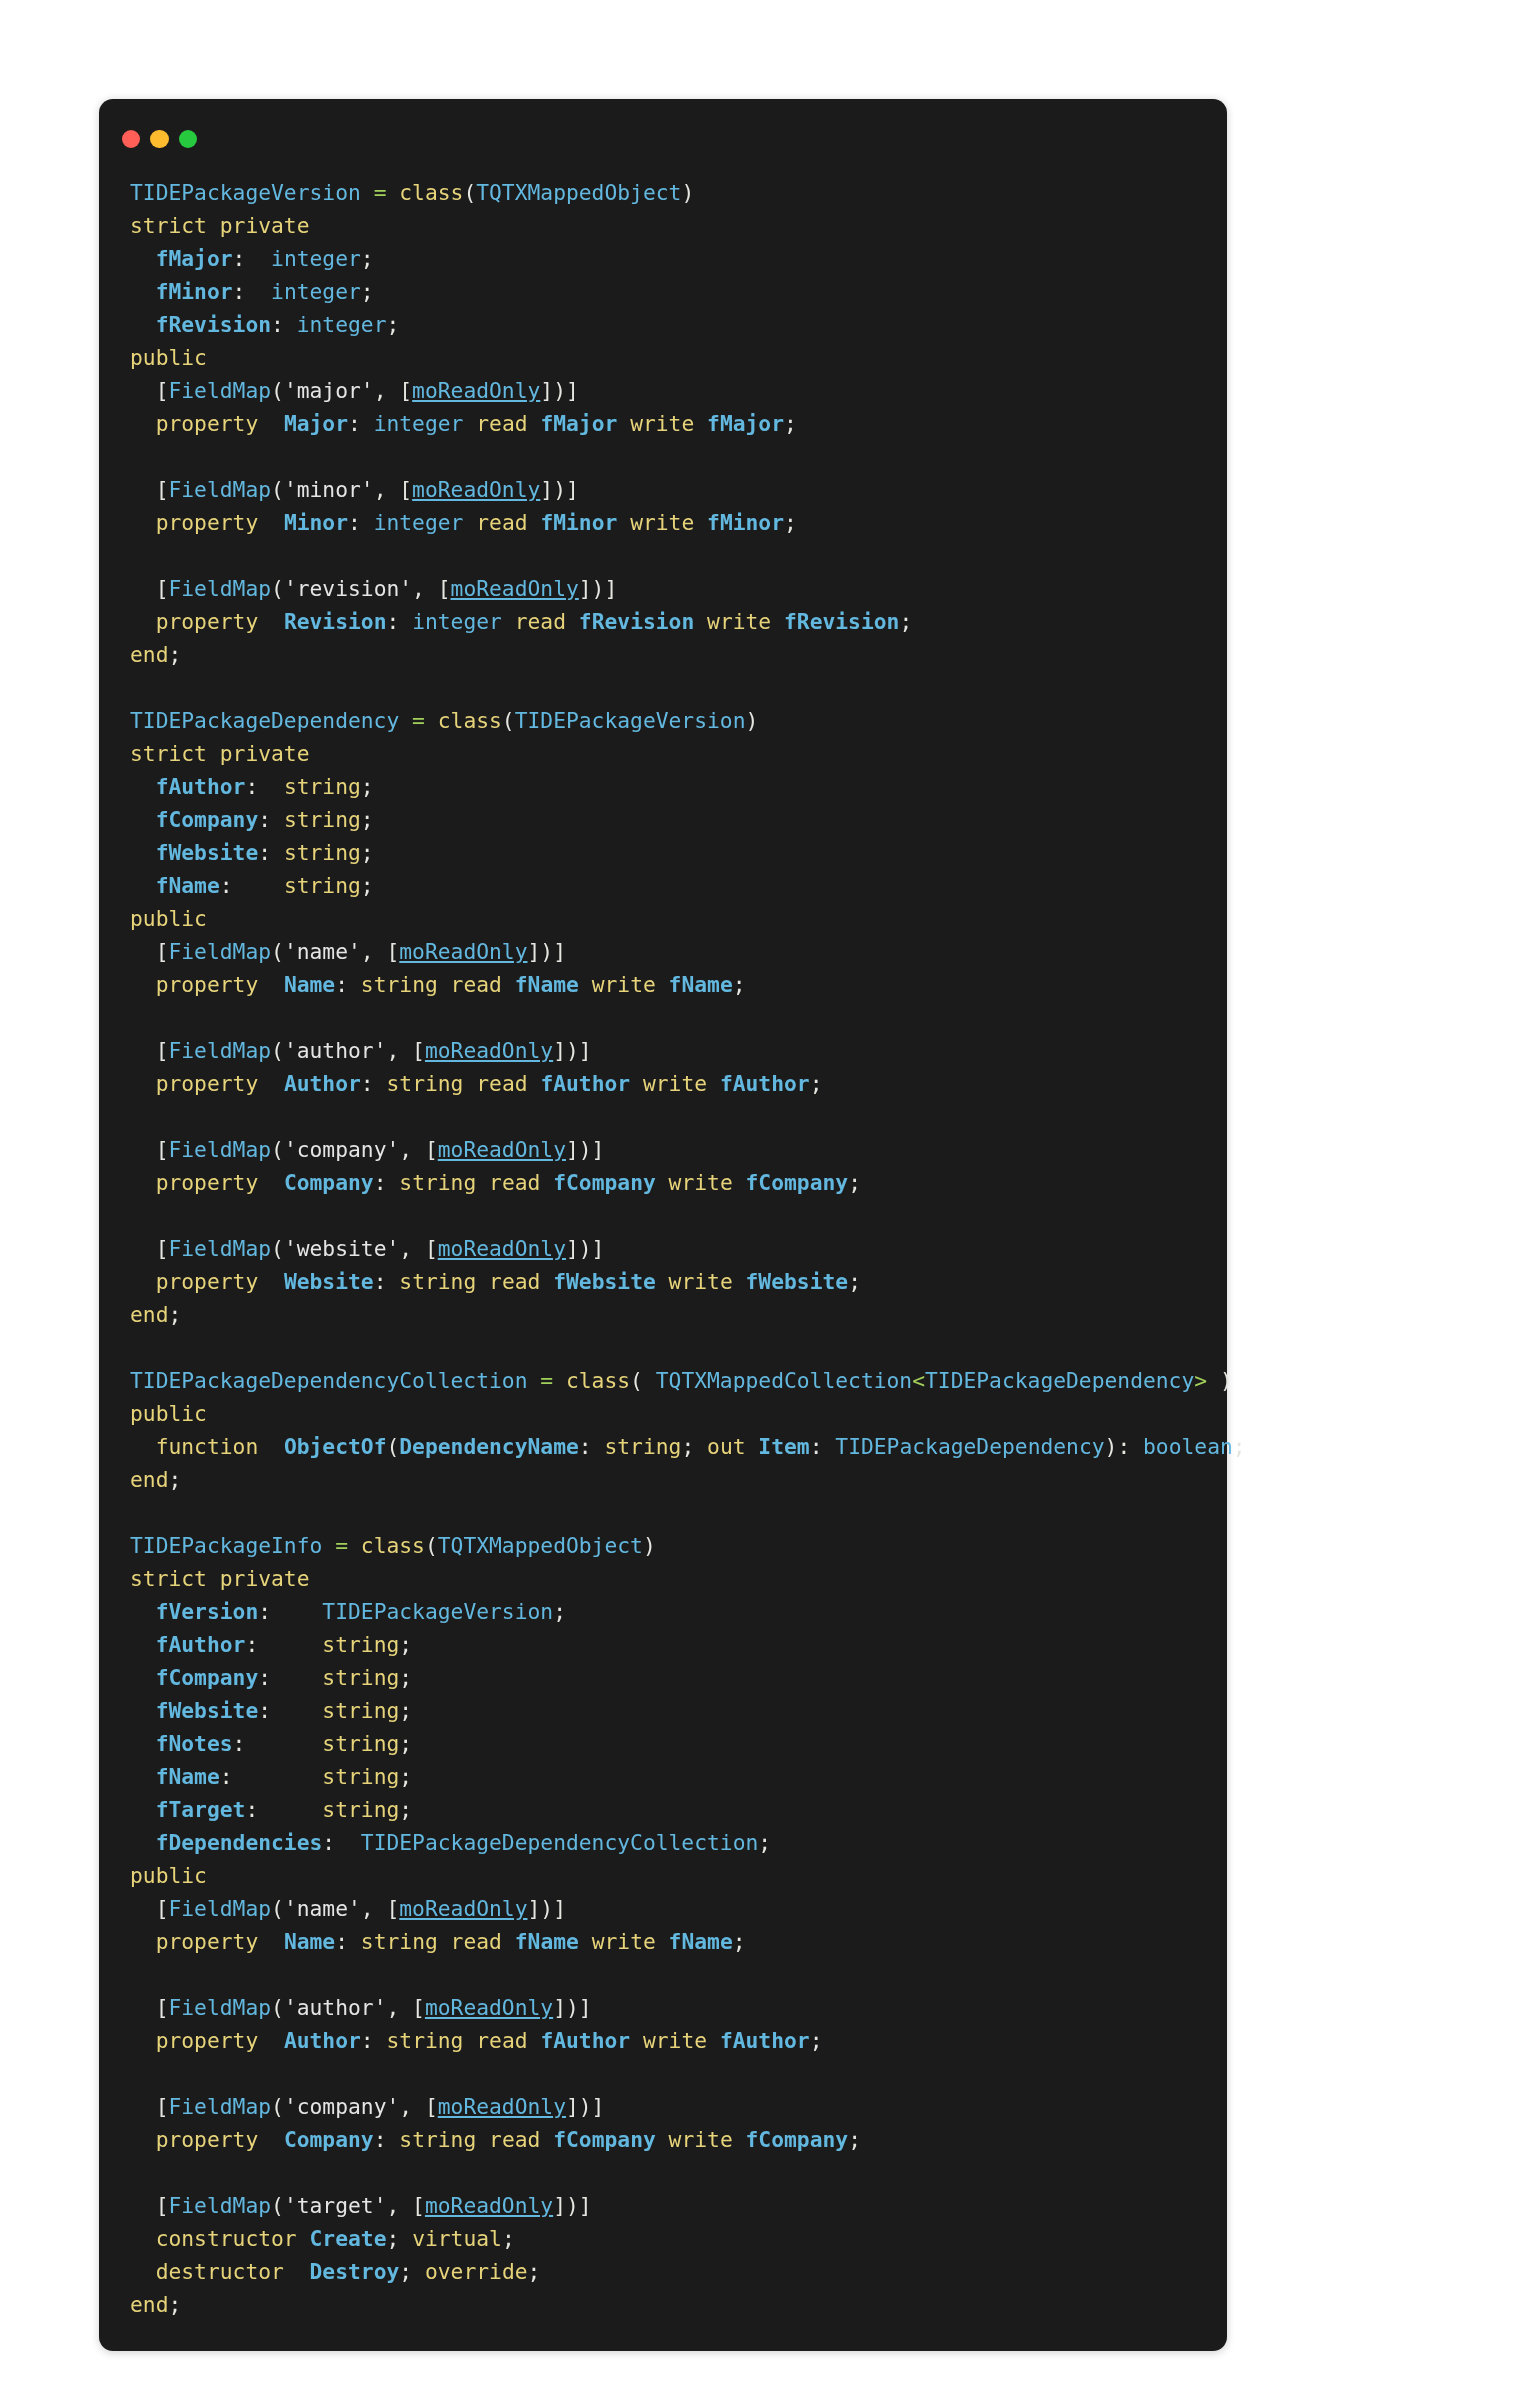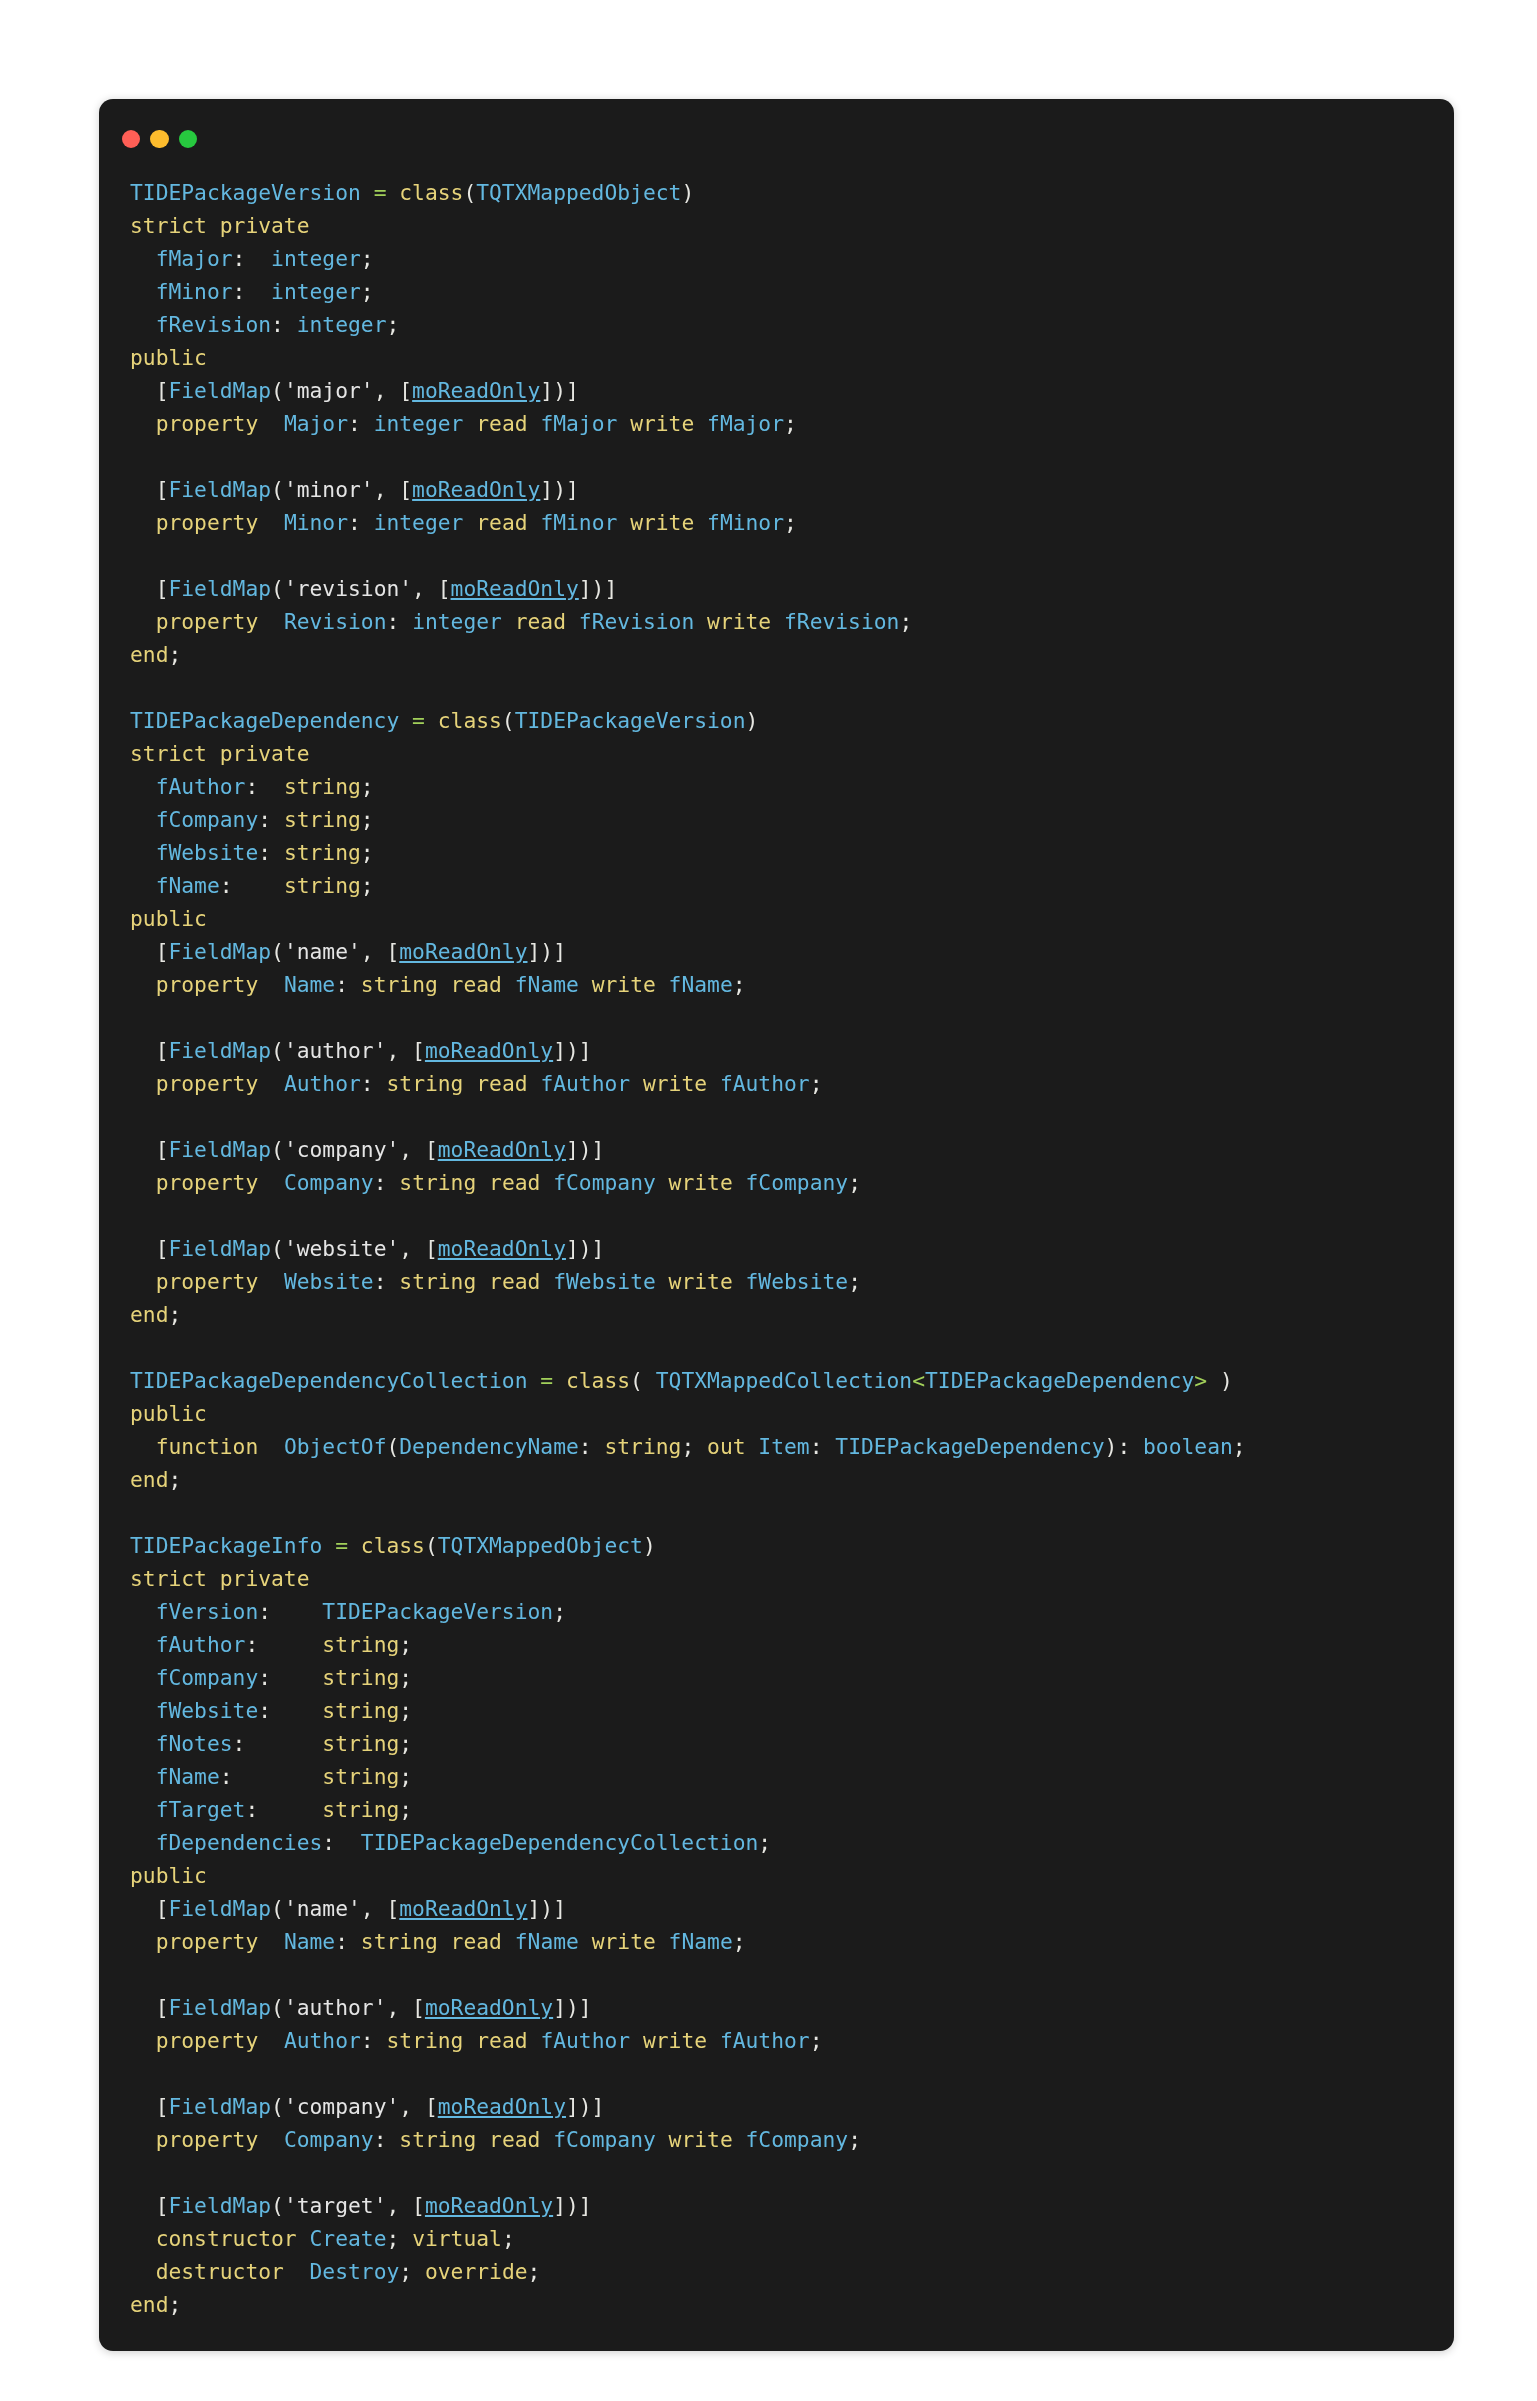--- a/index.html
+++ b/index.html
@@ -16,21 +16,21 @@
   #stage {
     position: relative;
     width: 1538px;
     height: 2401px;
     background: #ffffff;
   }
   .code-window {
     position: absolute;
     left: 99px;
     top: 99px;
-    width: 1355px;
+    width: 1128px;
     box-sizing: border-box;
     background: #1b1b1b;
     border-radius: 14px;
     padding: 19px 0 30px 0;
     box-shadow: 0 1.7px 8.7px rgba(0,0,0,0.18);
   }
   .titlebar {
     height: 42px;
     display: flex;
     align-items: center;
@@ -53,21 +53,21 @@
     color: #e8e8e3;
   }
   .line { display: block; min-height: 33px; }
   .blank { display: block; height: 33px; }
 
   
   .t-type  { color: #63b8e0; }
   .t-kw    { color: #e6d37a; }
   .t-op    { color: #a2d05a; }
   .t-punct { color: #e6e6e1; }
-  .t-ident { color: #63b8e0; }
+  .t-ident { color: #63b8e0; font-weight: bold; }
   .t-str   { color: #e5e5e5; }
   .t-const { color: #63b8e0; text-decoration: underline; }
 </style>
 </head>
 <body>
 
 <div id="stage" style="background: rgb(255, 255, 255);">
   <div class="code-window" style="background: rgb(27, 27, 27);">
 
     <div class="titlebar">

